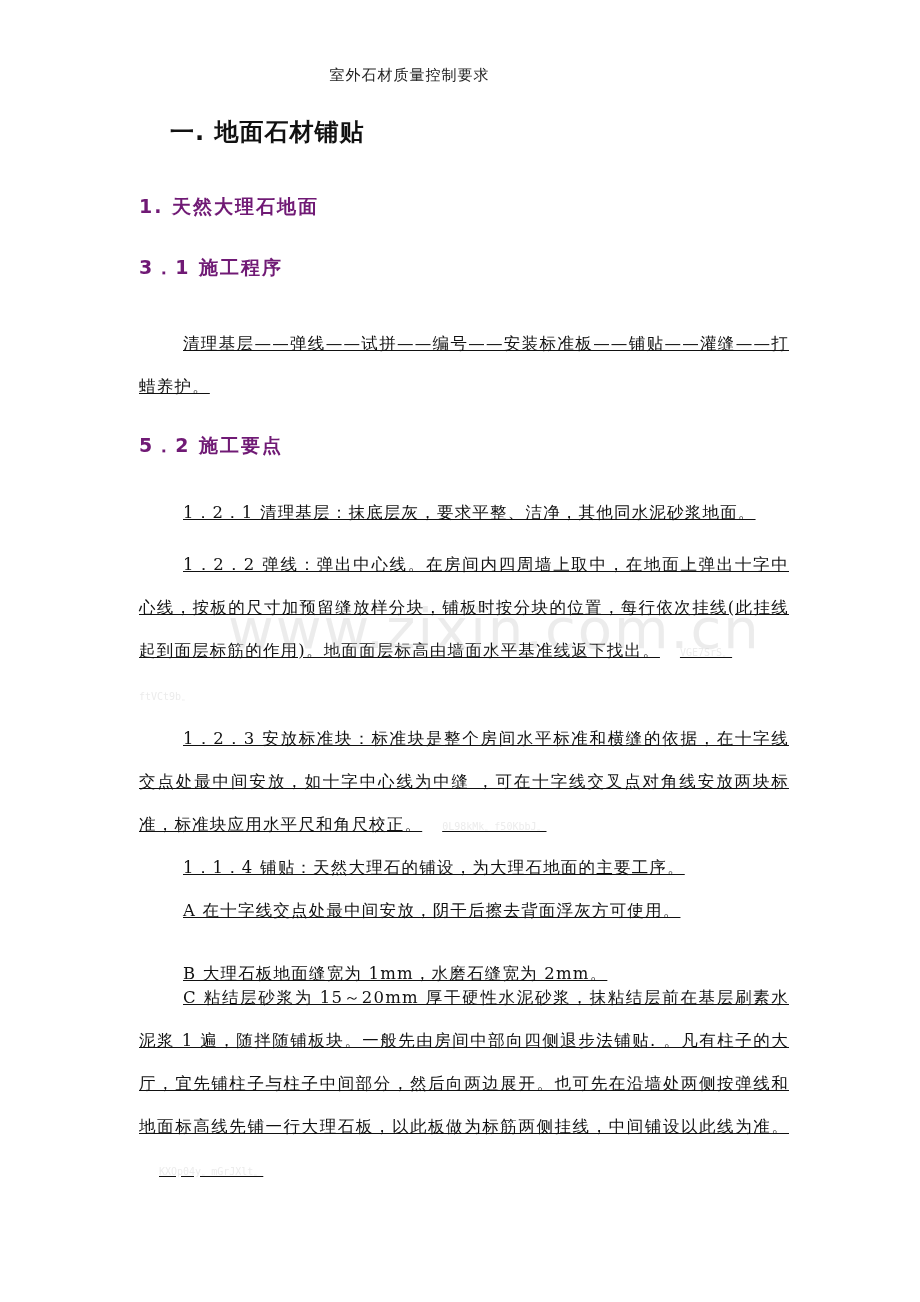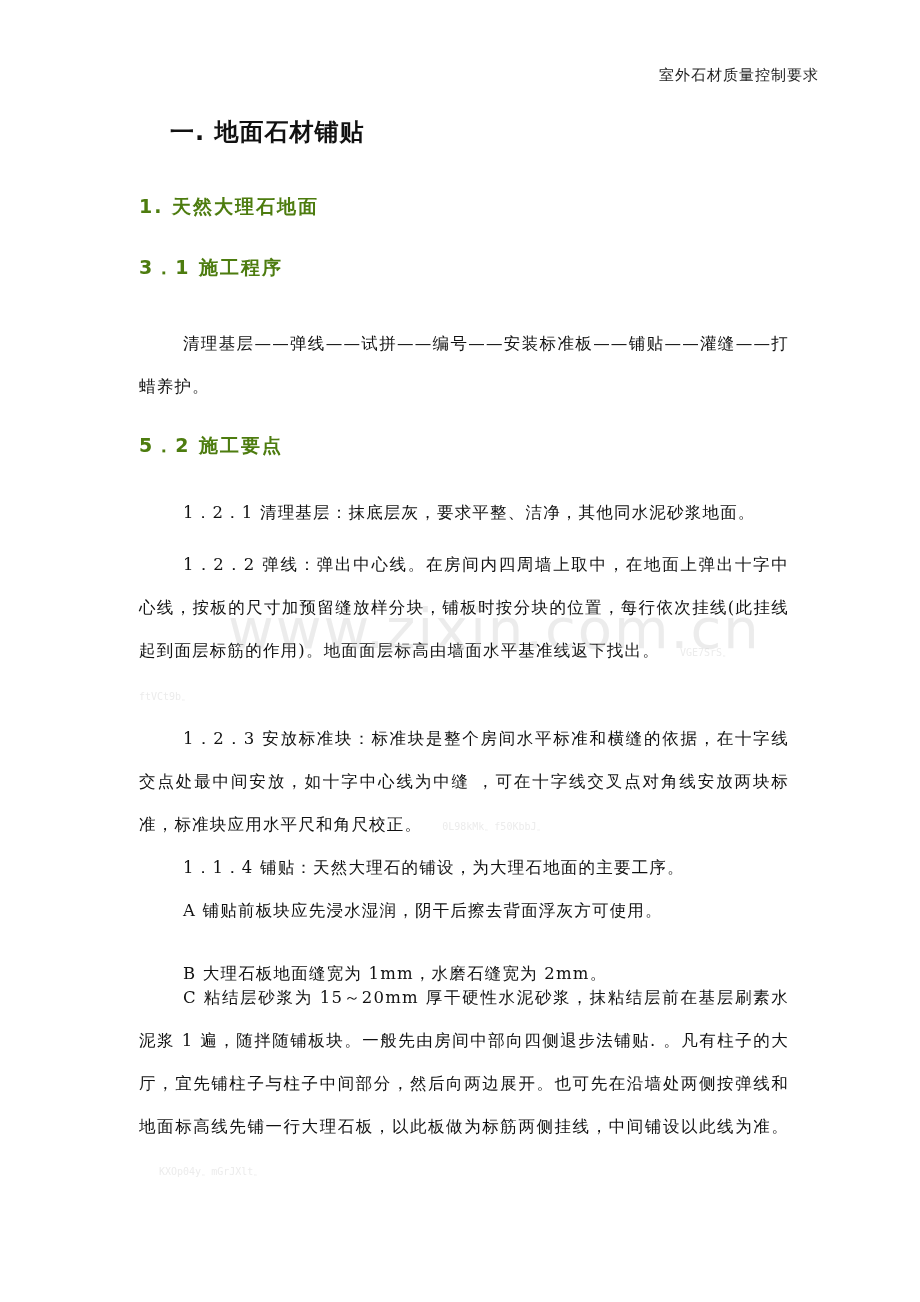--- a/index.html
+++ b/index.html
@@ -13,21 +13,21 @@
       position: relative;
       overflow: hidden;
       font-family: "DejaVu Serif", "Liberation Serif", serif;
       color: #111111;
     }
     .page-header {
       position: absolute;
       top: 66px;
       left: 0;
       width: 819px;
-      text-align: right;
+      text-align: center;
       font-size: 15px;
       letter-spacing: 1px;
       color: #222;
     }
     .h1 {
       position: absolute;
       left: 170px;
       top: 116px;
       font-family: "DejaVu Sans", "Liberation Sans", sans-serif;
       font-weight: bold;
@@ -35,33 +35,33 @@
       letter-spacing: 1px;
       color: #111;
     }
     .h2 {
       position: absolute;
       left: 139px;
       font-family: "DejaVu Sans", "Liberation Sans", sans-serif;
       font-weight: bold;
       font-size: 19px;
       letter-spacing: 2px;
-      color: #4d7c0f;
+      color: #701a75;
     }
     .para {
       position: absolute;
       left: 139px;
       width: 650px;
       font-size: 16.5px;
       line-height: 43px;
       letter-spacing: 1.2px;
       text-align: justify;
       color: #111;
     }
-    .indent { text-indent: 44px; }
+    .indent { text-indent: 44px; text-decoration: underline; }
     .wm-code {
       font-family: "DejaVu Sans Mono", "Liberation Mono", monospace;
       font-size: 10px;
       color: #ececec;
       letter-spacing: 0;
       margin-left: 20px;
     }
     .wm-line {
       position: absolute;
       font-family: "DejaVu Sans Mono", "Liberation Mono", monospace;
@@ -102,21 +102,21 @@
 </div>
 
 <div class="wm-line" style="left:139px; top:690px;">ftVCt9b。</div>
 
 <div class="para indent" style="top:717px;">
   <span>1．2．3 安放标准块：标准块是整个房间水平标准和横缝的依据，在十字线交点处最中间安放，如十字中心线为中缝 ，可在十字线交叉点对角线安放两块标准，标准块应用水平尺和角尺校正。</span><span class="wm-code">0L98kMk。f50KbbJ。</span>
 </div>
 
 <div class="para indent" style="top:846px;">1．1．4 铺贴：天然大理石的铺设，为大理石地面的主要工序。</div>
 
-<div class="para indent" style="top:889px;">A 铺贴前板块应先浸水湿润，阴干后擦去背面浮灰方可使用。</div>
+<div class="para indent" style="top:889px;">A 在十字线交点处最中间安放，阴干后擦去背面浮灰方可使用。</div>
 
 <div class="para indent" style="top:952px;">B 大理石板地面缝宽为 1mm，水磨石缝宽为 2mm。</div>
 
 <div class="para indent" style="top:976px;">
   <span>C 粘结层砂浆为 15～20mm 厚干硬性水泥砂浆，抹粘结层前在基层刷素水泥浆 1 遍，随拌随铺板块。一般先由房间中部向四侧退步法铺贴. 。凡有柱子的大厅，宜先铺柱子与柱子中间部分，然后向两边展开。也可先在沿墙处两侧按弹线和地面标高线先铺一行大理石板，以此板做为标筋两侧挂线，中间铺设以此线为准。</span><span class="wm-code">KXOp04y。mGrJXlt。</span>
 </div>
 
 <div class="watermark">www.zixin.com.cn</div>
 
 </body></html>

